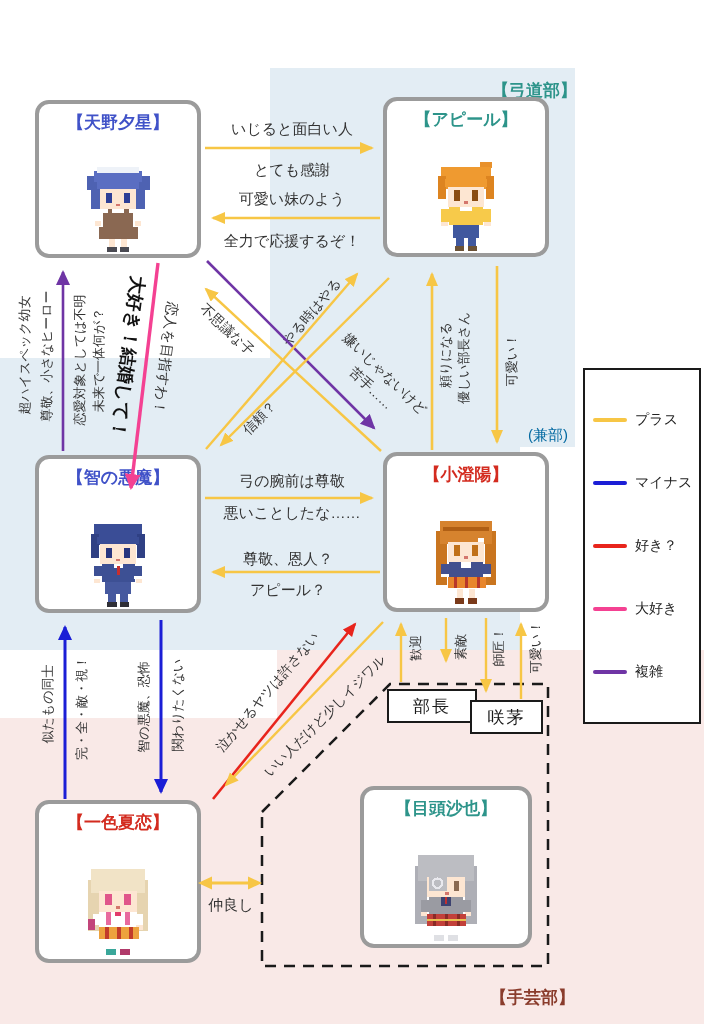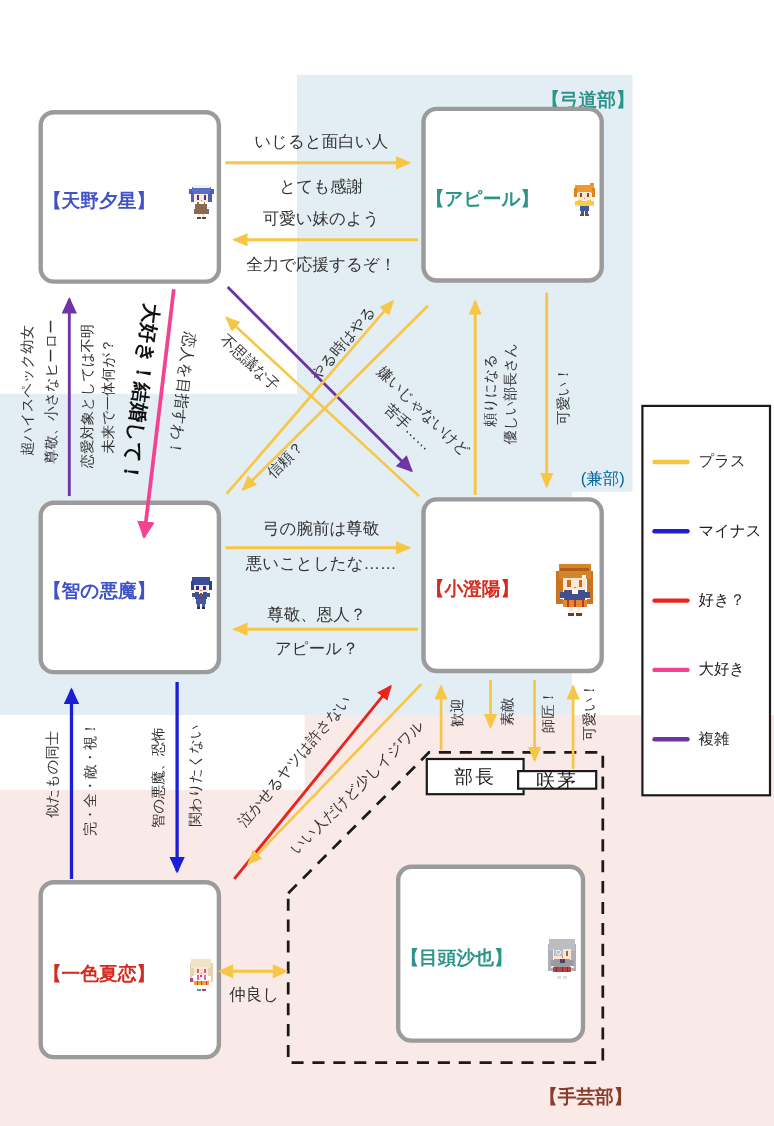--- a/index.html
+++ b/index.html
@@ -3,21 +3,21 @@
 <meta charset="utf-8">
 <style>
   html,body{margin:0;padding:0;background:#fff;font-family:"Liberation Sans","DejaVu Sans",sans-serif;}
   .canvas{position:relative;width:704px;height:1024px;background:#ffffff;overflow:hidden;}
   .bgrect{position:absolute;z-index:1;}
   .bg-blue{background:#e3edf4;}
   .bg-pink{background:#f9e9e7;}
   .title{position:absolute;z-index:2;left:0;top:8px;width:704px;text-align:center;
          font-size:33px;font-weight:800;color:#7c90d4;letter-spacing:4px;}
   .charbox{position:absolute;z-index:4;background:#fff;border:4px solid #9b9b9b;border-radius:14px;
-           display:flex;flex-direction:row;align-items:center;padding-top:7px;box-sizing:border-box;gap:28px;}
+           display:flex;flex-direction:column;align-items:center;padding-top:7px;box-sizing:border-box;gap:28px;}
   .charname{font-size:17px;font-weight:700;letter-spacing:0px;white-space:nowrap;}
   .name-blue{color:#4052c8;} .name-red{color:#d32b1f;} .name-teal{color:#2d948a;}
   .sprite{margin-top:2px;}
   .seclabel{position:absolute;z-index:2;font-size:17px;font-weight:700;white-space:nowrap;}
   .minibox{position:absolute;z-index:4;background:#fff;border:2.5px solid #1a1a1a;
            display:flex;align-items:center;justify-content:center;font-size:17px;color:#1a1a1a;box-sizing:border-box;letter-spacing:2px;}
   .legend{position:absolute;z-index:4;left:583px;top:368px;width:118px;height:356px;background:#fff;
           border:2px solid #1a1a1a;display:flex;flex-direction:column;justify-content:space-around;
           padding:18px 0 18px 8px;box-sizing:border-box;}
   .li{display:flex;align-items:center;gap:8px;font-size:14px;color:#222;white-space:nowrap;}
@@ -271,21 +271,21 @@
       <rect x="10" y="24.2" width="2" height="2.8" fill="#ffffff"></rect>
         <rect x="14" y="24.2" width="2" height="2.8" fill="#ffffff"></rect>
       <rect x="9.3" y="27.2" width="3.2" height="1.8" fill="#dfe0e4"></rect>
         <rect x="13.5" y="27.2" width="3.2" height="1.8" fill="#dfe0e4"></rect>
     </svg>
   </div>
 
   <div class="minibox" style="left:387px;top:689px;width:90px;height:34px;">
     <span>部長</span>
   </div>
-  <div class="minibox" style="left:470px;top:700px;width:73px;height:18px;">
+  <div class="minibox" style="left:470px;top:700px;width:73px;height:34px;">
     <span>咲茅</span>
   </div>
 
   <div class="legend">
     <div class="li">
         <span class="sw" style="background:#f7c645"></span>
         <span>プラス</span>
       </div>
     <div class="li">
         <span class="sw" style="background:#1b1ed6"></span>

